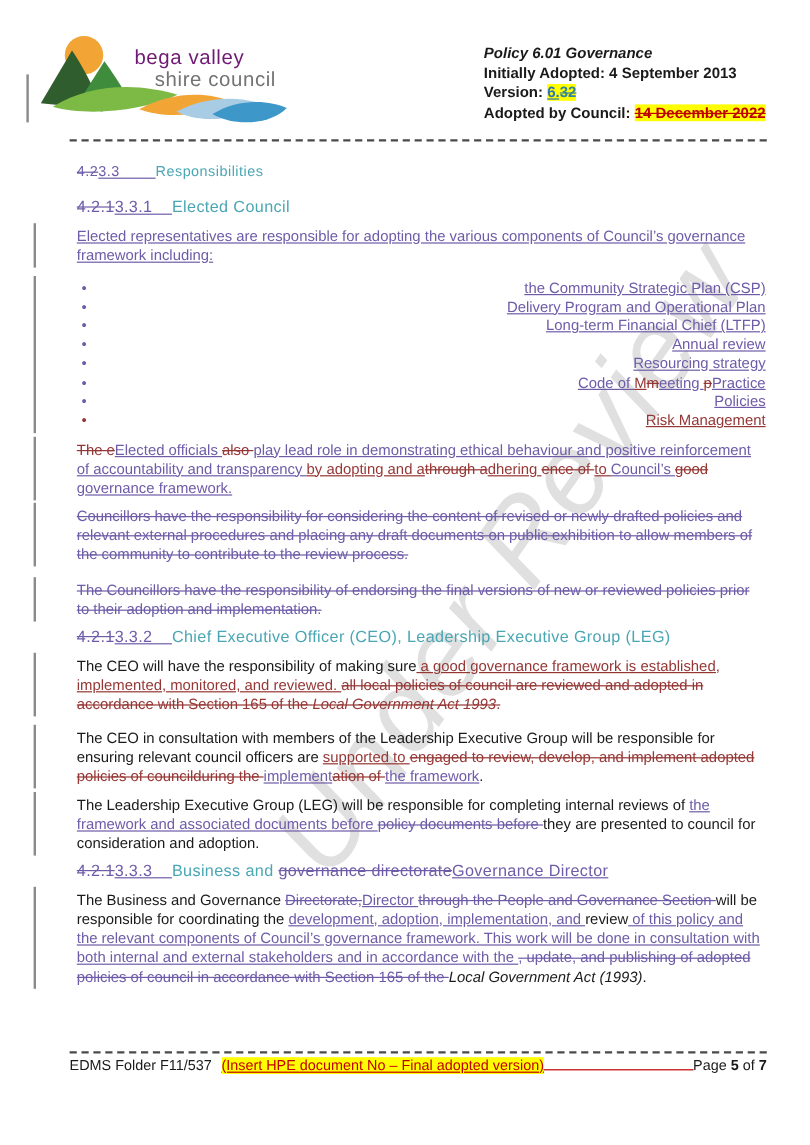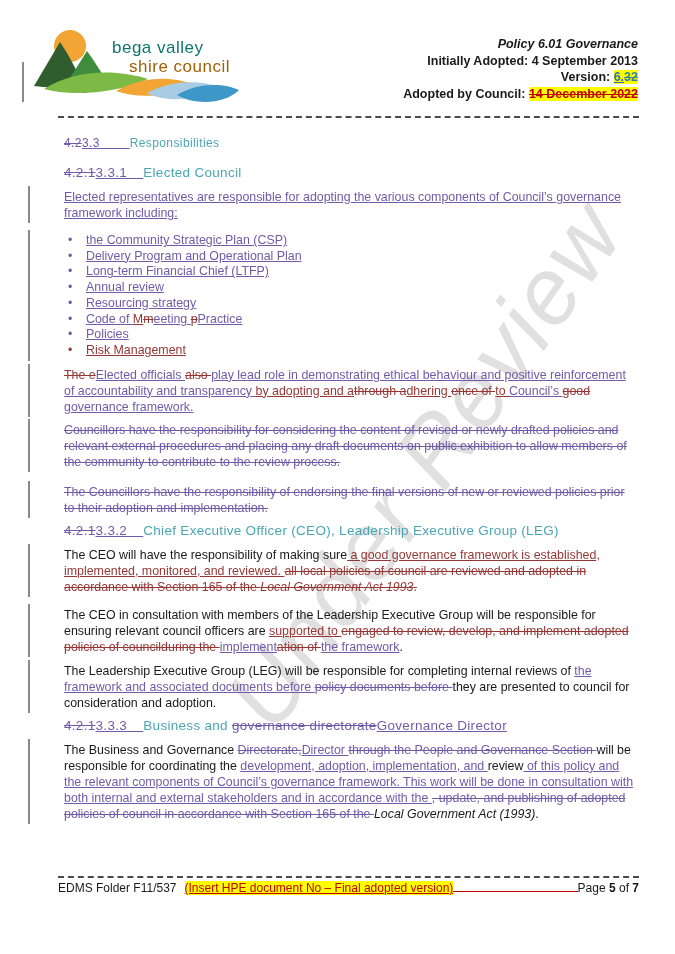--- a/index.html
+++ b/index.html
@@ -10,39 +10,39 @@
     --ink:#1A1A1A;
     --insred:#C00000;
   }
   html,body{margin:0;padding:0;}
   body{
     width:675px;height:954px;position:relative;overflow:hidden;background:#ffffff;
     font-family:"Liberation Sans","DejaVu Sans",sans-serif;color:var(--ink);
   }
   
   .logo-wrap{position:absolute;left:30px;top:26px;width:215px;height:92px;z-index:2;}
-  .logo-t1{position:absolute;left:82px;top:12px;color:#0f766e;font-size:17px;letter-spacing:.5px;white-space:nowrap;}
-  .logo-t2{position:absolute;left:99px;top:31px;color:#a16207;font-size:17px;letter-spacing:.5px;white-space:nowrap;}
+  .logo-t1{position:absolute;left:82px;top:12px;color:#701a75;font-size:17px;letter-spacing:.5px;white-space:nowrap;}
+  .logo-t2{position:absolute;left:99px;top:31px;color:#737373;font-size:17px;letter-spacing:.5px;white-space:nowrap;}
   .hdr-bar{position:absolute;left:22px;top:62px;width:2px;height:40px;background:#8a8a8a;z-index:2;}
-  .hdr-meta{position:absolute;top:36px;right:37px;text-align:right;font-size:12.5px;
+  .hdr-meta{position:absolute;top:36px;right:37px;text-align:left;font-size:12.5px;
     line-height:16.6px;font-weight:bold;color:var(--ink);z-index:2;}
   .h-sep{position:absolute;left:58px;right:36px;top:116px;border-top:2px dashed #4a4a4a;z-index:2;}
   
   .watermark{
     position:absolute;left:425px;top:465px;transform:translate(-50%,-50%) rotate(-55deg);
     font-size:94px;font-style:italic;color:#D6D6D6;opacity:.75;white-space:nowrap;
     letter-spacing:2px;z-index:1;pointer-events:none;
   }
   
   main{position:absolute;left:64px;top:128px;width:574px;z-index:2;}
   main > *{margin:0;}
   .doc-h1{font-size:12px;line-height:20px;color:var(--teal);letter-spacing:.4px;}
   .doc-h2{font-size:13.5px;line-height:18px;color:var(--teal);letter-spacing:.3px;}
   main p{font-size:12.4px;line-height:16px;}
-  main ul{list-style:none;padding:0;}
+  main ul{list-style:none;padding:0;text-align:right;}
   main li{position:relative;padding-left:22px;font-size:12.4px;line-height:15.7px;}
   main li::before{content:"\2022";position:absolute;left:4px;top:0;}
   li.bp::before{color:var(--purple);}
   li.br::before{color:var(--red);}
   
   main>*:nth-child(1){margin-top:5px;}
   main>*:nth-child(2){margin-top:11px;}
   main>*:nth-child(3){margin-top:7px;}
   main>*:nth-child(4){margin-top:12px;}
   main>*:nth-child(5){margin-top:8px;}

